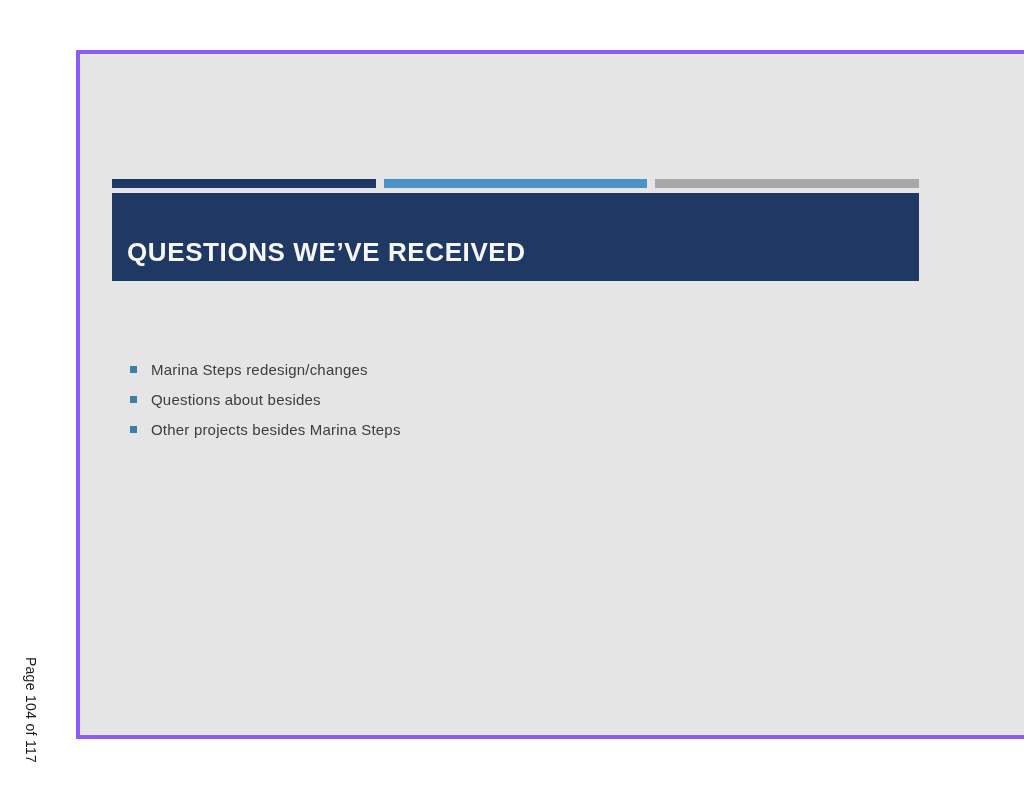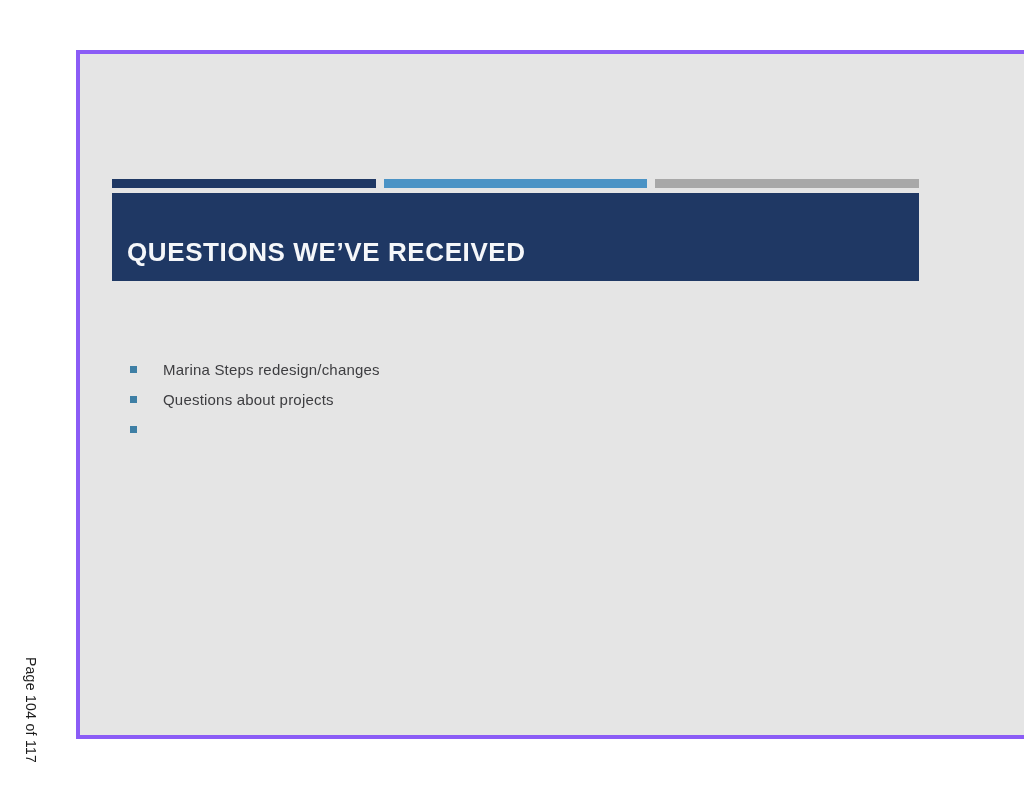--- a/index.html
+++ b/index.html
@@ -61,21 +61,21 @@
   
   .bullet-list {
     position: absolute;
     left: 50px; top: 300px;
     list-style: none;
   }
   .bullet-item {
     display: flex;
     align-items: center;
     height: 30px;
-    gap: 26px;
+    gap: 14px;
   }
   .bullet-square {
     width: 7px; height: 7px;
     flex: 0 0 7px;
     background: #3e7fa5;
   }
   .bullet-text {
     font-size: 15px;
     color: #3d3d40;
     letter-spacing: 0.2px;
@@ -101,21 +101,22 @@
       <div class="title-text">QUESTIONS WE’VE RECEIVED</div>
     </div>
 
     <ul class="bullet-list">
       <li class="bullet-item">
         <span class="bullet-square" style="background-color: rgb(62, 127, 165);"></span>
         <span class="bullet-text">Marina Steps redesign/changes</span>
       </li>
       <li class="bullet-item">
         <span class="bullet-square" style="background-color: rgb(62, 127, 165);"></span>
-        <span class="bullet-text">Questions about projects</span>
+        <span class="bullet-text">Questions about besides</span>
       </li>
       <li class="bullet-item">
         <span class="bullet-square" style="background-color: rgb(62, 127, 165);"></span>
+        <span class="bullet-text">Other projects besides Marina Steps</span>
       </li>
     </ul>
 
   </div>
 </div>
 
 </body></html>

